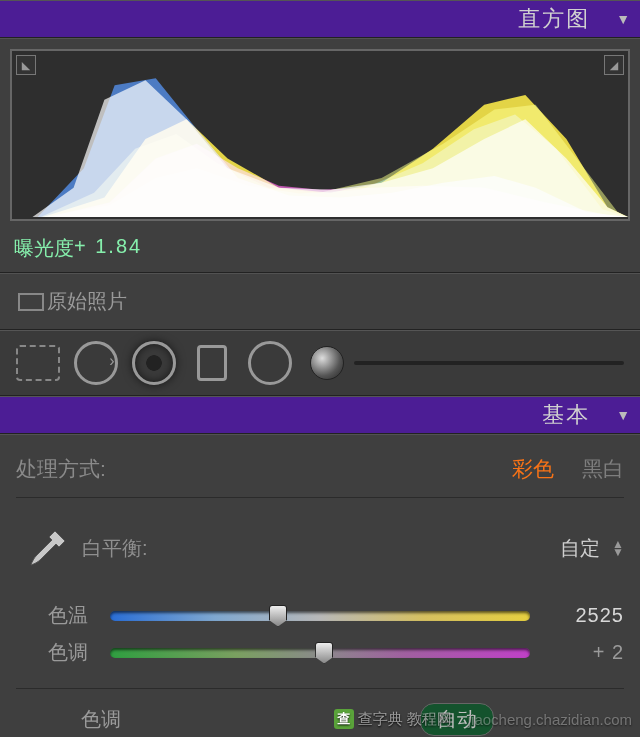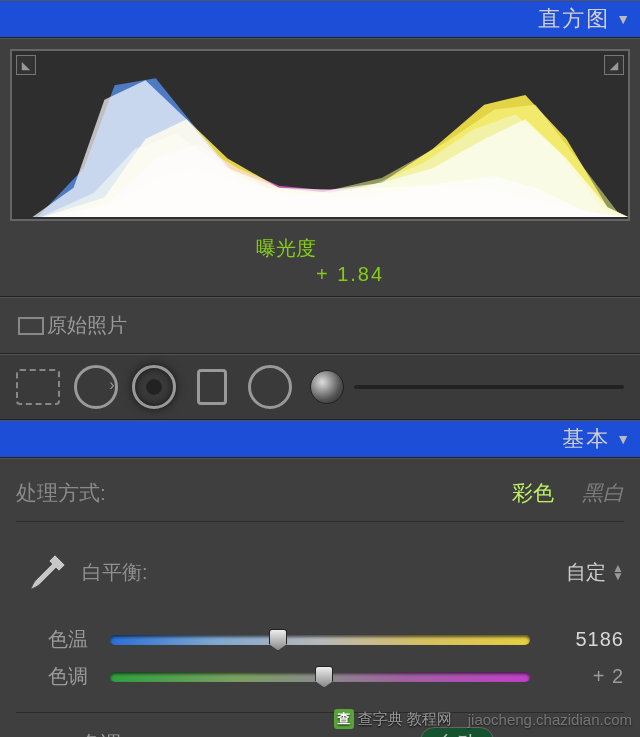--- a/index.html
+++ b/index.html
@@ -1,44 +1,44 @@
 <!DOCTYPE html>
 <html><head>
 <meta charset="utf-8">
 <style>
   * { box-sizing: border-box; margin: 0; padding: 0; }
   html, body { width: 640px; height: 737px; overflow: hidden; background:#3a3a3a; font-family: "Microsoft YaHei", Arial, sans-serif; color:#b8b8b8; }
   .panel-header {
     height: 38px; display:flex; align-items:center; justify-content:flex-end;
-    padding: 0 10px; background:#1d4ed8;
-    border-top:1px solid #555; border-bottom:1px solid #222;
+    padding: 0 10px; background:#4c1d95;
+    border-top:1px solid #555; border-bottom:1px solid #222;gap:20px;
   }
   .panel-header .title { font-size:22px; color:#d0d0d0; letter-spacing:2px; }
   .panel-header .tri { margin-left:6px; font-size:14px; color:#bbb; }
   .section {
     background:#3f3f3f; border-top:1px solid #525252; border-bottom:1px solid #222;
   }
   
   .histogram-box {
     margin:10px; border:2px solid #666; background:#2e2e2e;
     position:relative; height:172px;
   }
   .clip-indicator {
     position:absolute; top:4px; width:20px; height:20px; border:1px solid #777;
     display:flex; align-items:center; justify-content:center; background:#333;
   }
   .clip-left { left:4px; }
   .clip-right { right:4px; }
   .clip-indicator span { font-size:11px; color:#999; }
   .histogram-svg { position:absolute; left:0; top:0; width:100%; height:100%; }
   .hist-readout {
-    display:flex; justify-content:center; padding:4px 14px 10px 14px;
-    font-size:20px; color:#84cc16;
-  }
-  .hist-readout .value { letter-spacing:2px;margin-top:28px; }
+    display:flex; justify-content:flex-start; padding:4px 14px 10px 14px;
+    font-size:20px; color:#86efac;
+  }
+  .hist-readout .value { letter-spacing:2px; }
   
   .orig-row { padding:14px 18px; font-size:20px; color:#9a9a9a; display:flex; align-items:center; gap:3px; }
   .orig-checkbox {
     width:26px; height:18px; border:2px solid #888; display:inline-block;
   }
   
   .toolstrip {
     background:#3a3a3a; border-top:1px solid #555; border-bottom:1px solid #222;
     display:flex; align-items:center; gap:14px; padding:10px 16px;
   }
@@ -66,28 +66,28 @@
   }
   .brush-track {
     flex:1; height:4px; background:#222; border-radius:2px; position:relative;
   }
   
   .basic-body { padding:14px 16px 8px 16px; }
   .row { display:flex; align-items:center; margin-bottom:10px; font-size:20px; }
   .treatment-row { justify-content:space-between; padding:6px 0 14px 0; border-bottom:1px solid #2b2b2b; }
   .treatment-row .label { color:#8a8a8a; font-size:21px; }
   .treatment-opts { display:flex; gap:28px; }
-  .treatment-opts .opt { color:#bef264; font-size:21px; cursor:pointer; }
-  .treatment-opts .opt.inactive { color:#7e7e7e;font-style:italic; }
+  .treatment-opts .opt { color:#f97316; font-size:21px; cursor:pointer; }
+  .treatment-opts .opt.inactive { color:#7e7e7e; }
   .wb-row { justify-content:space-between; align-items:center; padding-top:16px; }
   .eyedrop {
     width:64px; height:48px; display:flex; align-items:center; justify-content:center;
   }
   .wb-label { color:#8f8f8f; font-size:20px; margin-left:2px;text-align:center; }
-  .wb-select { margin-left:auto; color:#cfcfcf; font-size:20px; display:flex; align-items:center; gap:6px; cursor:pointer;}
+  .wb-select { margin-left:auto; color:#cfcfcf; font-size:20px; display:flex; align-items:center; gap:12px; cursor:pointer;}
   .wb-select .updown { font-size:12px; color:#999; display:flex; flex-direction:column; line-height:8px;}
   
   .sliders-block { padding: 10px 0 12px 0; border-bottom:1px solid #2b2b2b; }
   .slider-row { display:flex; align-items:center; gap:22px; margin:10px 0; }
   .slider-row .slabel { width:72px; text-align:right; font-size:20px; color:#9a9a9a; }
   .slider-row .svalue { width:72px; text-align:right; font-size:20px; color:#d8d8d8; letter-spacing:1px;}
   .slider-row .svalue.positive { color:#9a9a9a; }
   .slider-track {
     flex:1; height:10px; border-radius:5px; position:relative;
     box-shadow: inset 0 2px 3px rgba(0,0,0,.6);
@@ -204,21 +204,21 @@
         </span>
     </div>
   </div>
 
   <div class="sliders-block">
     <div class="slider-row">
       <span class="slabel">色温</span>
       <div class="slider-track track-temp">
         <div id="thumb-temp" class="thumb" style="left: 40%;"></div>
       </div>
-      <span class="svalue">5186</span>
+      <span class="svalue">2525</span>
     </div>
     <div class="slider-row">
       <span class="slabel">色调</span>
       <div class="slider-track track-tint">
         <div id="thumb-tint" class="thumb" style="left: 51%;"></div>
       </div>
       <span class="svalue positive">+ 2</span>
     </div>
   </div>
 

